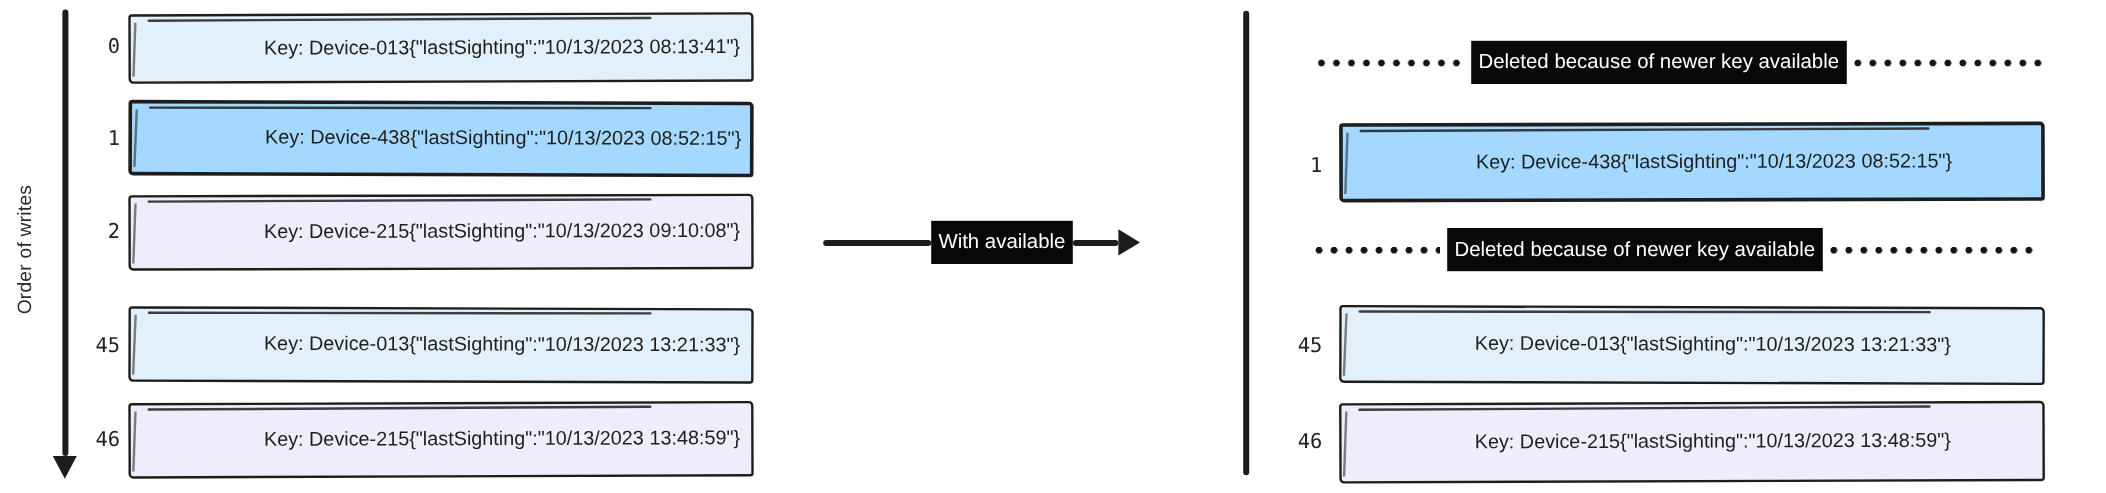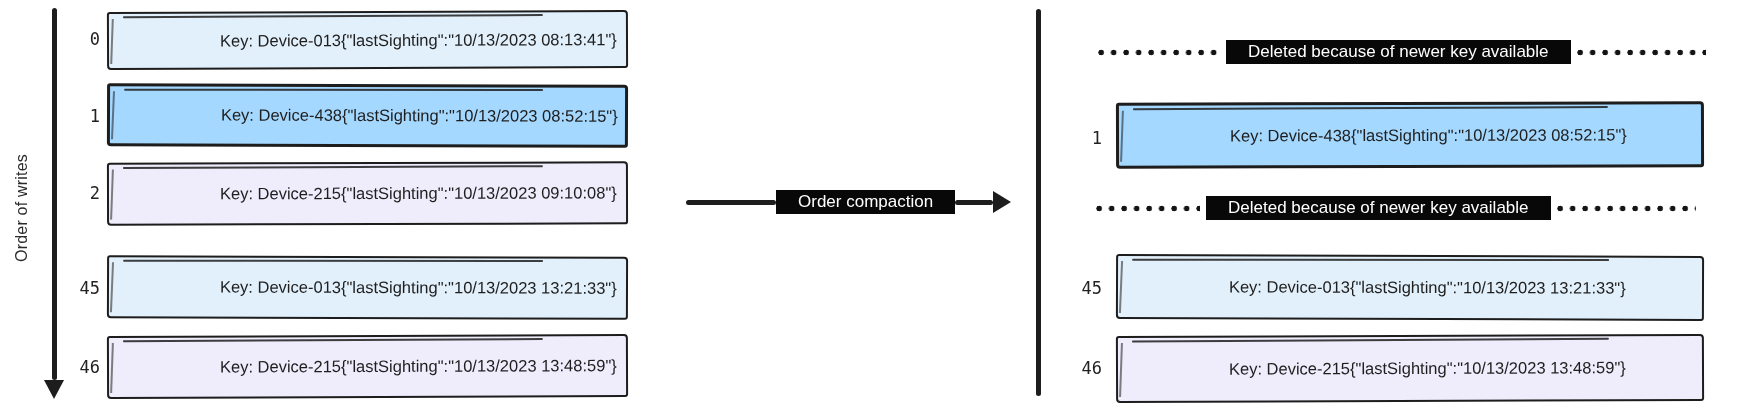--- a/index.html
+++ b/index.html
@@ -51,21 +51,21 @@
   .light-blue{background:#e2f0fb;}
   .hi-blue{background:#a5d8ff;}
   .lavender{background:#efecfb;}
   .t-a{transform:rotate(-.2deg);}
   .t-b{transform:rotate(.18deg);}
   .t-c{transform:rotate(-.14deg);}
   
   .black-label{
     background:#080808;color:#ffffff;
     display:flex;align-items:center;
-    height:24px;padding:0 22px;
+    height:36px;padding:0 6px;
     font-size:17px;white-space:nowrap;flex:0 0 auto;
   }
   
   .comp-arrow{position:absolute;display:flex;align-items:center;height:32px;}
   .seg{height:5px;background:#1d1d1d;border-radius:3px;flex:0 0 auto;}
   .tri-right{
     width:0;height:0;flex:0 0 auto;
     border-top:11px solid transparent;border-bottom:11px solid transparent;
     border-left:18px solid #1d1d1d;
   }
@@ -110,21 +110,21 @@
     <span class="key">Key: Device-013</span>
     <span class="val">{"lastSighting":"10/13/2023 13:21:33"}</span>
   </div>
   <div class="record lavender t-a" style="left:107px;top:335px;width:521px;height:63px;">
     <span class="key">Key: Device-215</span>
     <span class="val">{"lastSighting":"10/13/2023 13:48:59"}</span>
   </div>
 
   <div class="comp-arrow" style="left:686px;top:186px;">
     <div class="seg" style="width:90px;"></div>
-    <div class="black-label">Order compaction</div>
+    <div class="black-label">With available</div>
     <div class="seg" style="width:38px;"></div>
     <div class="tri-right"></div>
   </div>
 
   <div class="vline" style="left:1036px;top:9px;height:387px;"></div>
 
   <div class="idx" style="left:1062px;top:126px;">1</div>
   <div class="idx" style="left:1062px;top:276px;">45</div>
   <div class="idx" style="left:1062px;top:356px;">46</div>
 

